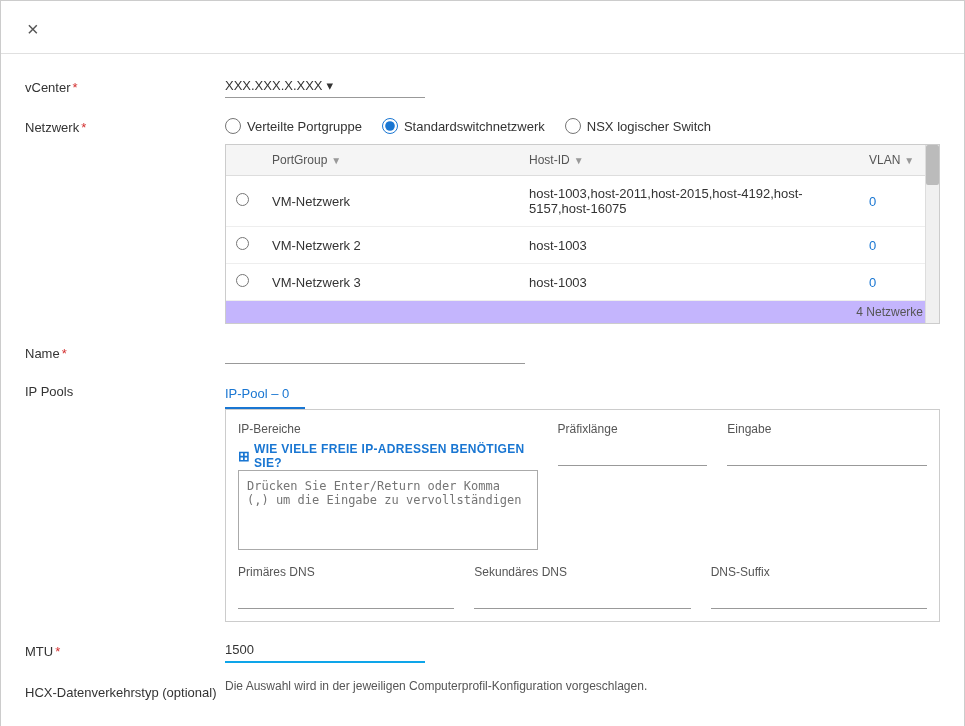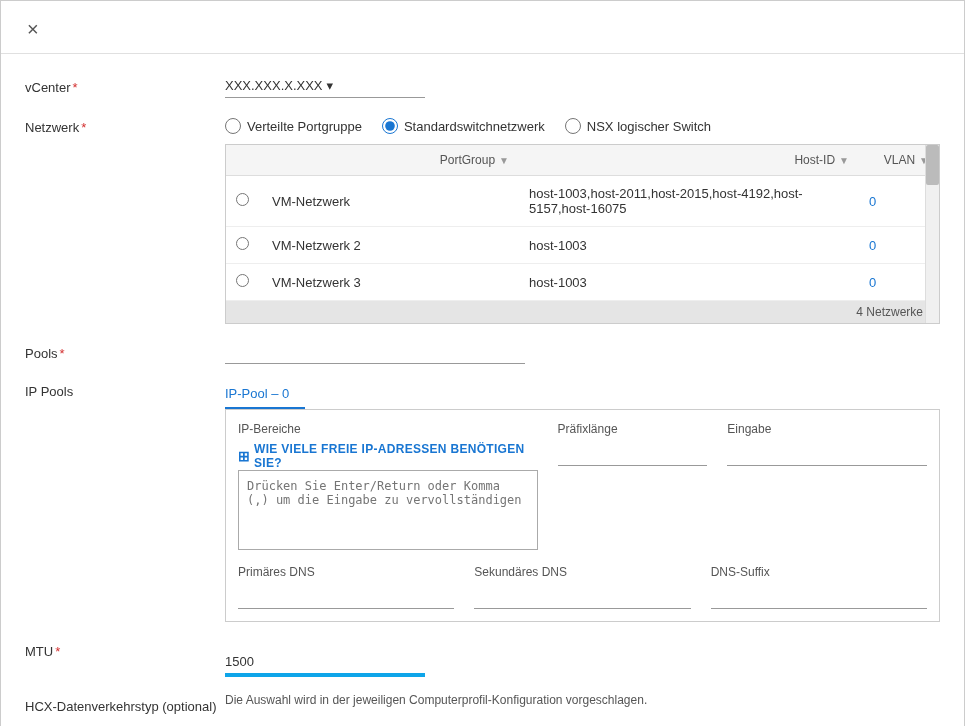--- a/index.html
+++ b/index.html
@@ -120,21 +120,20 @@
       padding: 8px 10px;
       text-align: left;
       font-weight: 500;
       font-size: 12px;
       color: #555;
     }
     .network-table thead th .th-inner {
       display: flex;
       align-items: center;
       gap: 4px;
-      justify-content: flex-end;
     }
     .filter-icon {
       color: #999;
       font-size: 10px;
     }
     .network-table tbody tr {
       border-bottom: 1px solid #eee;
     }
     .network-table tbody tr:last-child {
       border-bottom: none;
@@ -148,21 +147,21 @@
       color: #1976d2;
     }
     .network-table tbody td:first-child {
       width: 36px;
     }
     .table-footer {
       text-align: right;
       padding: 4px 16px;
       font-size: 12px;
       color: #555;
-      background: #e5e5e5;
+      background: #c4b5fd;
       border-top: 1px solid #eee;
     }
     .name-input {
       border: none;
       border-bottom: 1px solid #999;
       outline: none;
       width: 300px;
       font-size: 13px;
       padding: 4px 0;
       color: #333;
@@ -246,27 +245,26 @@
     .dns-row {
       display: flex;
       gap: 20px;
       margin-top: 12px;
     }
     .dns-section {
       flex: 1;
     }
     .mtu-input {
       border: none;
-      border-bottom: 4px solid #0ea5e9;
+      border-bottom: 2px solid #0ea5e9;
       outline: none;
       width: 200px;
       font-size: 13px;
       padding: 4px 0;
       color: #333;
-      margin-top: 12px;
     }
     .hcx-label {
       width: 200px;
       min-width: 200px;
       color: #333;
       font-size: 13px;
       padding-top: 6px;
     }
     .hcx-description {
       font-size: 12px;
@@ -387,21 +385,21 @@
           <div class="vscrollbar">
             <div class="vscrollbar-thumb"></div>
           </div>
           <div class="table-footer">4 Netzwerke</div>
         </div>
       </div>
     </div>
 
     <div class="form-row">
       <div class="form-label">
-        <span>Pools</span><span class="required-star">*</span>
+        <span>Name</span><span class="required-star">*</span>
       </div>
       <div class="form-control">
         <input type="text" class="name-input" value="" style="">
       </div>
     </div>
 
     <div class="form-row">
       <div class="ip-pools-label">IP Pools</div>
       <div class="ip-pool-container">
         <div class="ip-pool-tab">IP-Pool – 0</div>

